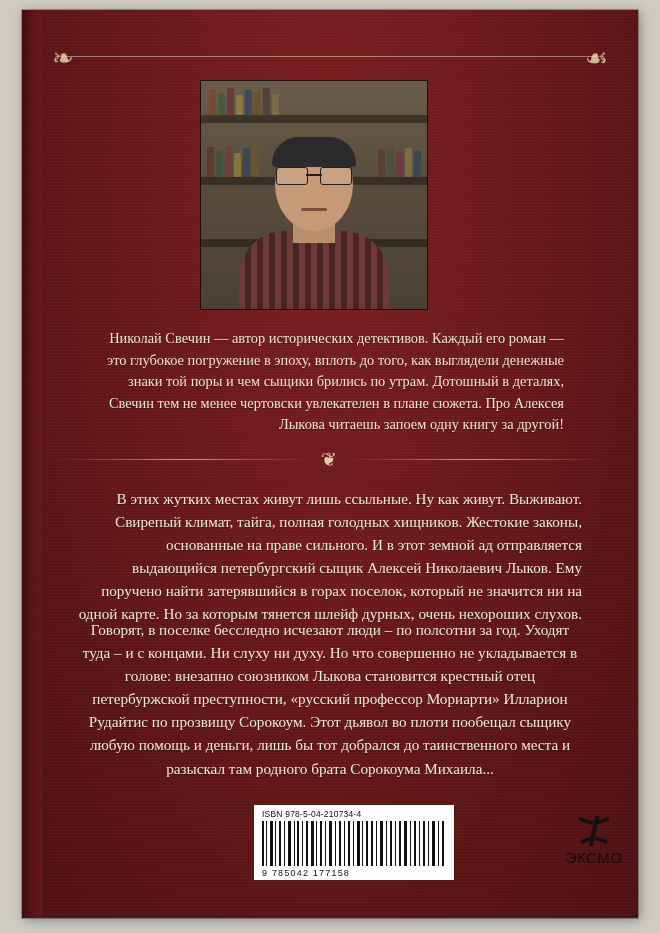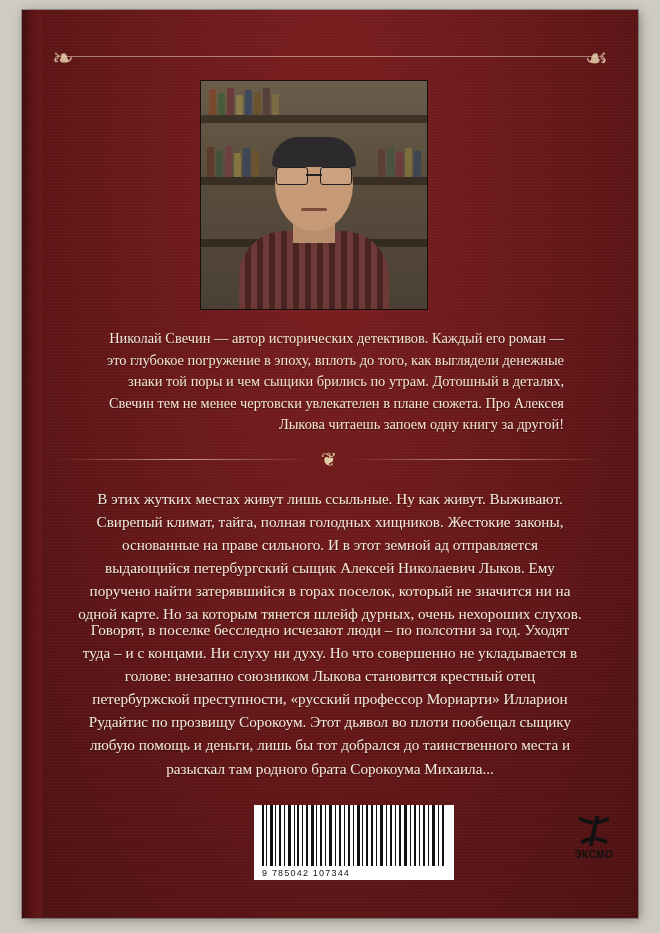--- a/index.html
+++ b/index.html
@@ -103,21 +103,21 @@
     position:absolute;left:74px;width:468px;text-align:right;
     color:#f3e7d4;font-size:14.4px;line-height:1.5;
     text-shadow:0 1px 1px rgba(0,0,0,.45);
   }
   .blurb.top{top:318px;}
   .annot{
     position:absolute;left:56px;width:504px;text-align:center;
     color:#f6ecdb;font-size:15.2px;line-height:1.52;
     text-shadow:0 1px 1px rgba(0,0,0,.45);
   }
-  .annot.p1{top:477px;}
+  .annot.p1{top:477px;text-align:right;}
   .annot.p2{top:608px;}
 
   
   .barcode-box{
     position:absolute;left:232px;top:795px;width:200px;height:75px;background:#fff;
     display:flex;flex-direction:column;
   }
   .isbn{
     color:#111;font-size:8.5px;font-family:"Liberation Sans",sans-serif;
     padding:4px 0 2px 8px;letter-spacing:.2px;
@@ -130,21 +130,21 @@
     display:flex;align-items:flex-end;
   }
   .pub{
     position:absolute;right:12px;top:806px;width:64px;text-align:center;color:#111;
   }
   .pub .mark{
     width:30px;height:30px;margin:0 auto 3px auto;position:relative;
   }
   .pub .mark b{position:absolute;background:#111;}
   .pub .name{
-    font-family:"Liberation Sans",sans-serif;font-size:10px;font-weight:bold;letter-spacing:.5px;
+    font-family:"Liberation Sans",sans-serif;font-size:15px;font-weight:normal;letter-spacing:.5px;
   }
 </style>
 </head>
 <body>
 
 <div class="page">
   <div class="cover">
     <div class="spine"></div>
 
     <div class="rule r1"></div>
@@ -203,20 +203,21 @@
     <div class="divider" style="top:432px;">
       <span class="line"></span>
       <span class="curl">❦</span>
       <span class="line"></span>
     </div>
 
     <div class="annot p1">В этих жутких местах живут лишь ссыльные. Ну как живут. Выживают. Свирепый климат, тайга, полная голодных хищников. Жестокие законы, основанные на праве сильного. И в этот земной ад отправляется выдающийся петербургский сыщик Алексей Николаевич Лыков. Ему поручено найти затерявшийся в горах поселок, который не значится ни на одной карте. Но за которым тянется шлейф дурных, очень нехороших слухов.</div>
     <div class="annot p2">Говорят, в поселке бесследно исчезают люди – по полсотни за год. Уходят туда – и с концами. Ни слуху ни духу. Но что совершенно не укладывается в голове: внезапно союзником Лыкова становится крестный отец петербуржской преступности, «русский профессор Мориарти» Илларион Рудайтис по прозвищу Сорокоум. Этот дьявол во плоти пообещал сыщику любую помощь и деньги, лишь бы тот добрался до таинственного места и разыскал там родного брата Сорокоума Михаила...</div>
 
     <div class="barcode-box">
+      <div class="isbn">ISBN 978-5-04-210734-4</div>
       <div class="bars">
         <i style="left:0px;width:2px"></i>
           <i style="left:4px;width:1px"></i>
           <i style="left:8px;width:3px"></i>
         <i style="left:13px;width:1px"></i>
           <i style="left:17px;width:2px"></i>
           <i style="left:22px;width:1px"></i>
         <i style="left:26px;width:3px"></i>
           <i style="left:32px;width:1px"></i>
           <i style="left:35px;width:2px"></i>
@@ -244,21 +245,21 @@
         <i style="left:137px;width:2px"></i>
           <i style="left:142px;width:3px"></i>
           <i style="left:148px;width:1px"></i>
         <i style="left:152px;width:2px"></i>
           <i style="left:157px;width:1px"></i>
           <i style="left:161px;width:2px"></i>
         <i style="left:166px;width:1px"></i>
           <i style="left:170px;width:3px"></i>
           <i style="left:176px;width:1px"></i>
         <i style="left:180px;width:2px"></i>
-        <div class="digits">9 785042 107344</div>
+        <div class="digits">9 785042 177158</div>
       </div>
     </div>
 
     <div class="pub">
       <div class="mark">
         <b style="left:13px;top:0;width:4px;height:30px;transform:skewX(-12deg)"></b>
         <b style="left:0;top:3px;width:14px;height:4px;transform:skewY(18deg)"></b>
         <b style="left:16px;top:3px;width:14px;height:4px;transform:skewY(-18deg)"></b>
         <b style="left:2px;top:22px;width:12px;height:4px;transform:skewY(-18deg)"></b>
         <b style="left:16px;top:22px;width:12px;height:4px;transform:skewY(18deg)"></b>

